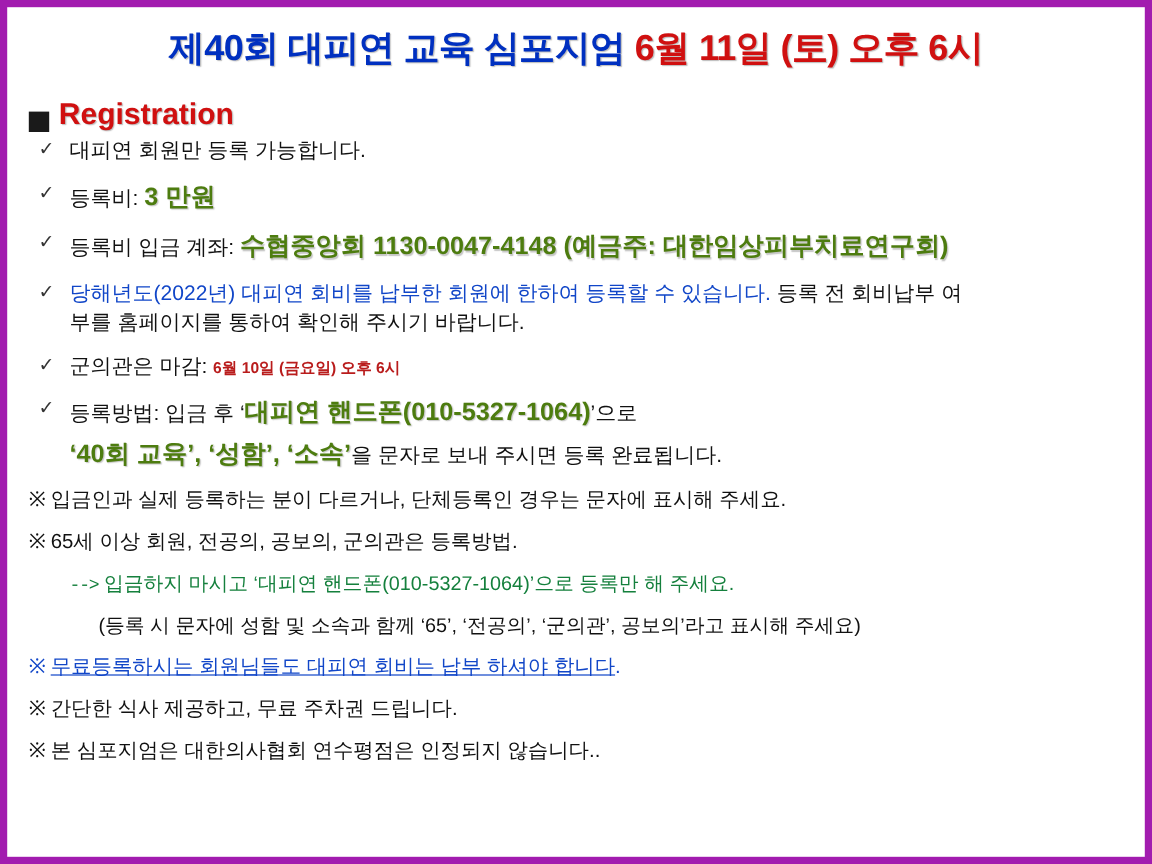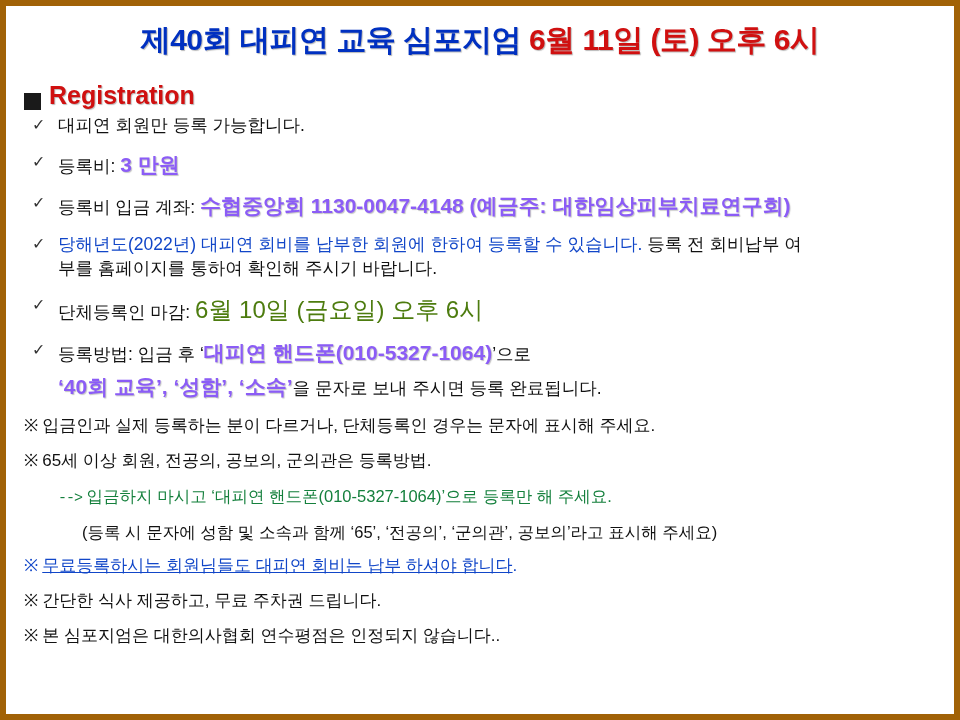--- a/index.html
+++ b/index.html
@@ -12,21 +12,21 @@
     background: #ffffff;
     font-family: "Liberation Sans", sans-serif;
     overflow: hidden;
   }
   .slide {
     position: relative;
     box-sizing: border-box;
     width: 960px;
     height: 720px;
     background: #ffffff;
-    border: 6px solid #a16207;
+    border: 6px solid #a21caf;
     padding: 0;
   }
   .title {
     text-align: center;
     font-size: 30px;
     font-weight: bold;
     color: #0030c0;
     margin: 14px 0 0 0;
     letter-spacing: -0.5px;
     text-shadow: 1px 1px 1px #b9b9b9;
@@ -67,26 +67,26 @@
   .check {
     flex: 0 0 26px;
     color: #333333;
     font-size: 16px;
     line-height: 1.35;
   }
   .item-body {
     flex: 1 1 auto;
   }
   .b-red {
+    color: #b91c1c;
+    font-weight: bold;
+    font-size: 13px;
+  }
+  .b-red-lg {
     color: #4d7c0f;
-    font-weight: normal;
-    font-size: 24px;
-  }
-  .b-red-lg {
-    color: #8b5cf6;
     font-weight: bold;
     font-size: 21px;
     text-shadow: 1px 1px 1px #c4c4c4;
   }
   .blue-u {
     color: #1146c8;
   }
   .blue {
     color: #1146c8;
   }
@@ -163,21 +163,21 @@
       <span class="check">✓</span>
       <span class="item-body">
         <span class="blue-u">당해년도(2022년) 대피연 회비를 납부한 회원에 한하여 등록할 수 있습니다.</span><span> 등록 전 회비납부 여</span>
         <div>부를 홈페이지를 통하여 확인해 주시기 바랍니다.</div>
       </span>
     </div>
 
     <div class="item">
       <span class="check">✓</span>
       <span class="item-body">
-        <span>단체등록인 마감: </span><span class="b-red">6월 10일 (금요일) 오후 6시</span>
+        <span>군의관은 마감: </span><span class="b-red">6월 10일 (금요일) 오후 6시</span>
       </span>
     </div>
 
     <div class="item">
       <span class="check">✓</span>
       <span class="item-body">
         <span>등록방법: 입금 후 ‘</span><span class="b-red-lg">대피연 핸드폰(010-5327-1064)</span><span>’으로</span>
         <div style="margin-top:6px;">
           <span class="b-red-lg">‘40회 교육’, ‘성함’, ‘소속’</span><span>을 문자로 보내 주시면 등록 완료됩니다.</span>
         </div>

